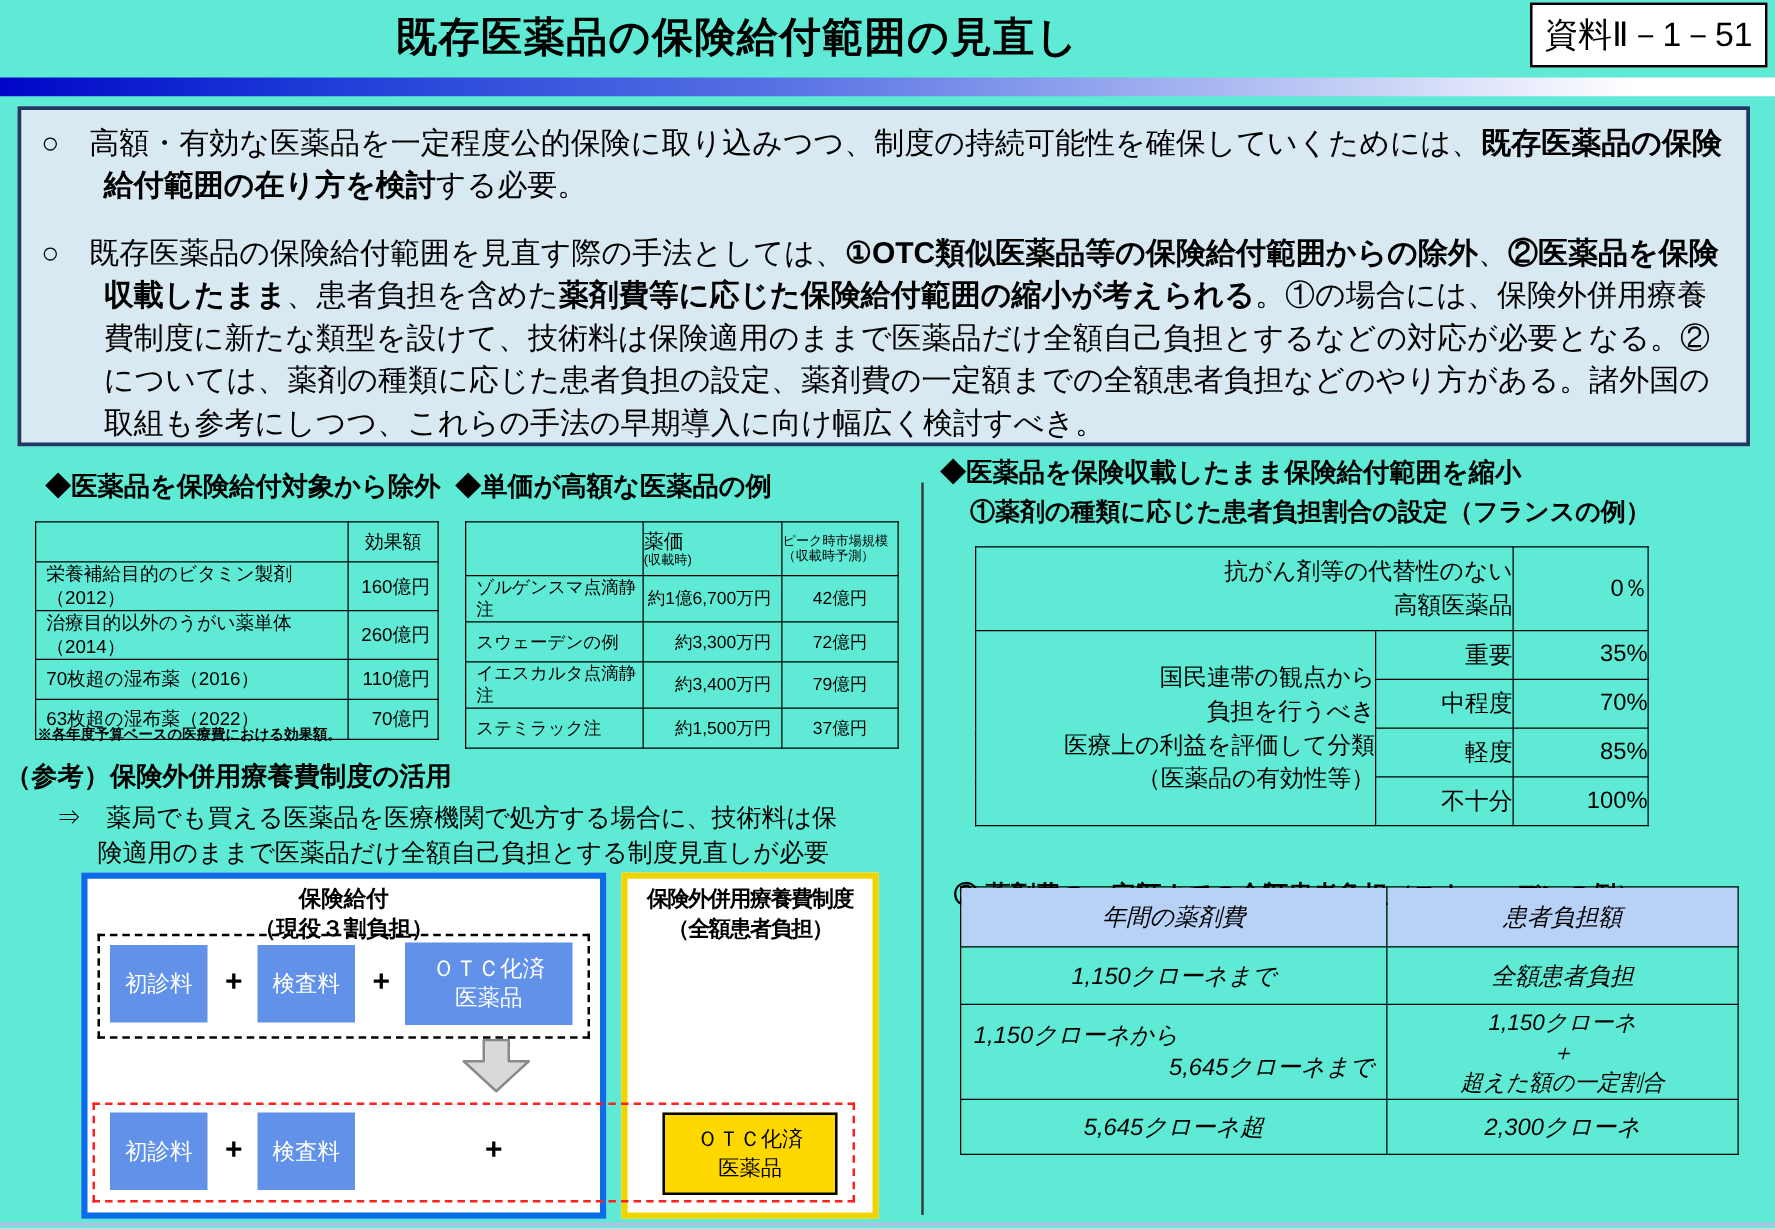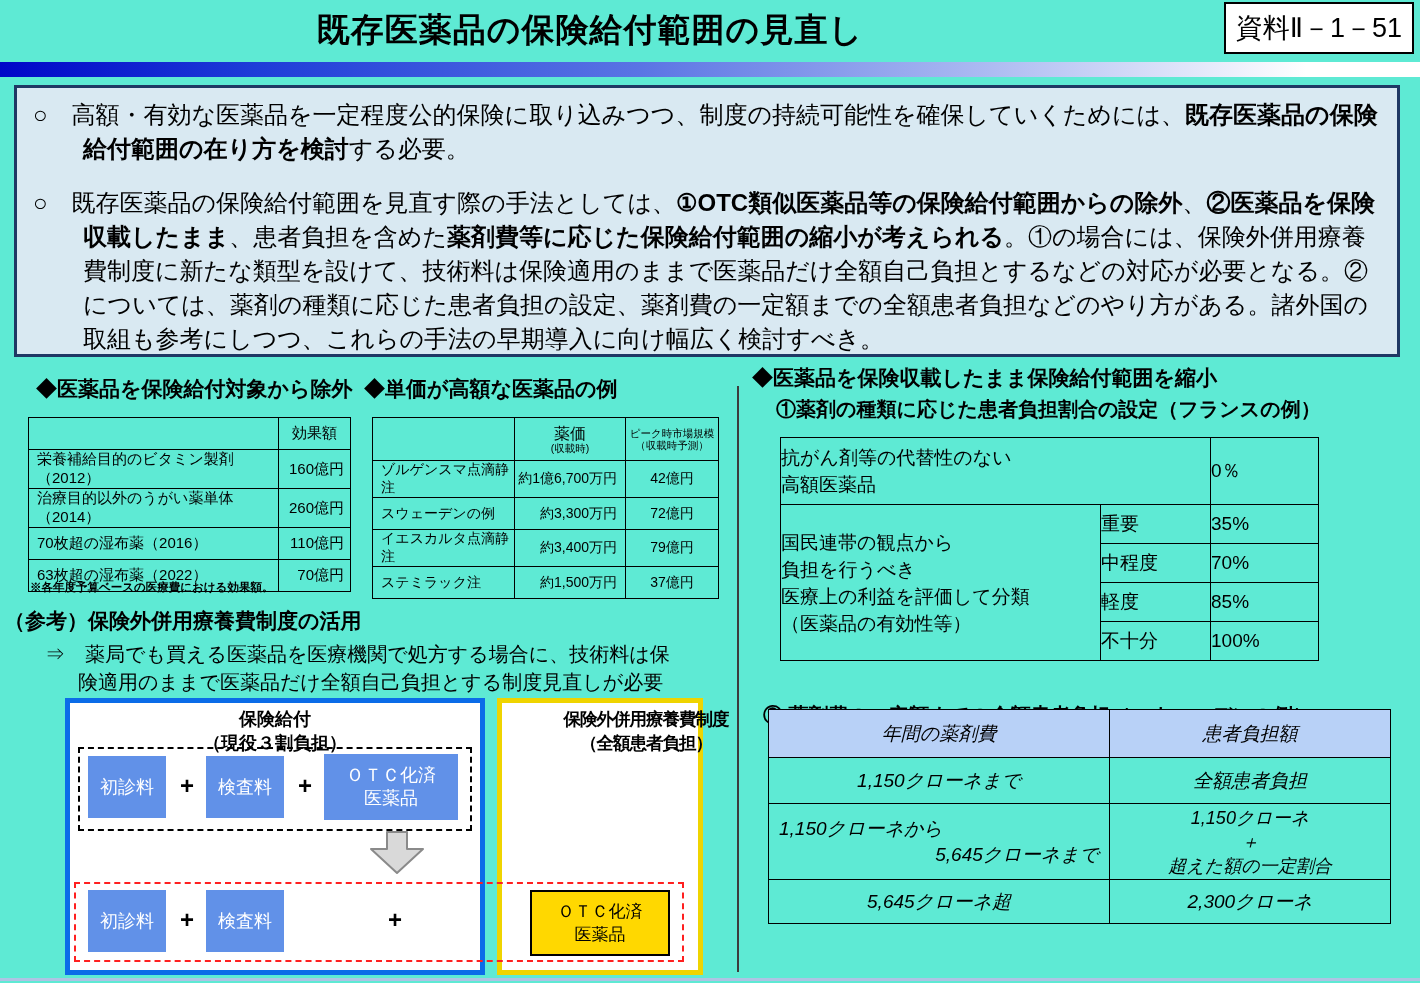--- a/index.html
+++ b/index.html
@@ -34,33 +34,33 @@
   #t-excl { left:28px; top:417px; width:322px; font-size:15px; }
   #t-excl td { height:31px; }
   #t-excl .item { text-align:left; padding-left:8px; }
   #t-excl .val  { text-align:right; padding-right:6px; }
   #t-excl .hdr  { text-align:center; }
   .excl-foot { left:30px; top:580px; font-size:11.5px; font-weight:bold; }
 
   
   #t-price { left:372px; top:417px; width:346px; font-size:14px; }
   #t-price td { height:31px; }
-  #t-price .hrow td { height:42px; text-align:center; vertical-align:middle; }
+  #t-price .hrow td { height:42px; text-align:left; vertical-align:middle; }
   #t-price .name { text-align:left; padding-left:8px; }
   #t-price .price { text-align:right; padding-right:8px; }
   #t-price .mkt { text-align:center; }
   .hmain { font-size:16px; line-height:17px; }
   .hsub  { font-size:10.5px; line-height:12px; }
 
   
   .v-divider { left:737px; top:386px; width:2px; height:586px; background:#3c3c3c; }
   .bottom-line { left:0; top:978px; width:1420px; height:3px; background:#AEC4E4; }
 
   
-  #t-france { left:780px; top:437px; width:538px; font-size:19px; text-align:left; }
+  #t-france { left:780px; top:437px; width:538px; font-size:19px; text-align:right; }
   #t-france td { vertical-align:middle; }
   .fr-line { line-height:27px; }
 
   
   #t-sweden { left:768px; top:709px; width:622px; font-size:19px; text-align:center;font-style:italic; }
   #t-sweden td { vertical-align:middle; }
   #t-sweden .hd { background:#B8D1F7; height:47px; }
   .sw-cost2 { padding:4px 10px; }
   .sw-cost2 .l { text-align:left; line-height:26px; }
   .sw-cost2 .r { text-align:right; line-height:26px; }
@@ -70,21 +70,21 @@
   
   .ref-head { left:4px; top:607px; font-size:21px; font-weight:bold; }
   .ref-l1 { left:45px; top:641px; font-size:20px; }
   .ref-l2 { left:78px; top:669px; font-size:20px; }
 
   .insured-box { left:65px; top:698px; width:410px; height:267px;
                  border:5px solid #0B6CE8; background:#fff; }
   .oop-box { left:497px; top:698px; width:196px; height:267px;
              border:5px solid #EFD400; background:#fff; }
   .frame-title { width:100%; text-align:center; font-size:18px; font-weight:bold; line-height:24px; }
-  .oop-box .frame-title { font-size:17.5px; letter-spacing:-1px;padding-left:46px; }
+  .oop-box .frame-title { font-size:17.5px; letter-spacing:-1px; }
 
   .dash-black { left:78px; top:747px; width:390px; height:80px; border:2px dashed #000; }
   .dash-red   { left:74px; top:882px; width:606px; height:76px; border:2px dashed #FF2020; }
 
   .bluecell { background:#6191E8; color:#fff; display:flex; align-items:center;
               justify-content:center; font-size:18px; }
   .otc-blue { flex-direction:column; line-height:23px; }
   .otc-yellow { background:#FFD800; border:2px solid #000; color:#000;
                 display:flex; flex-direction:column; align-items:center;
                 justify-content:center; font-size:17px; line-height:23px; }

